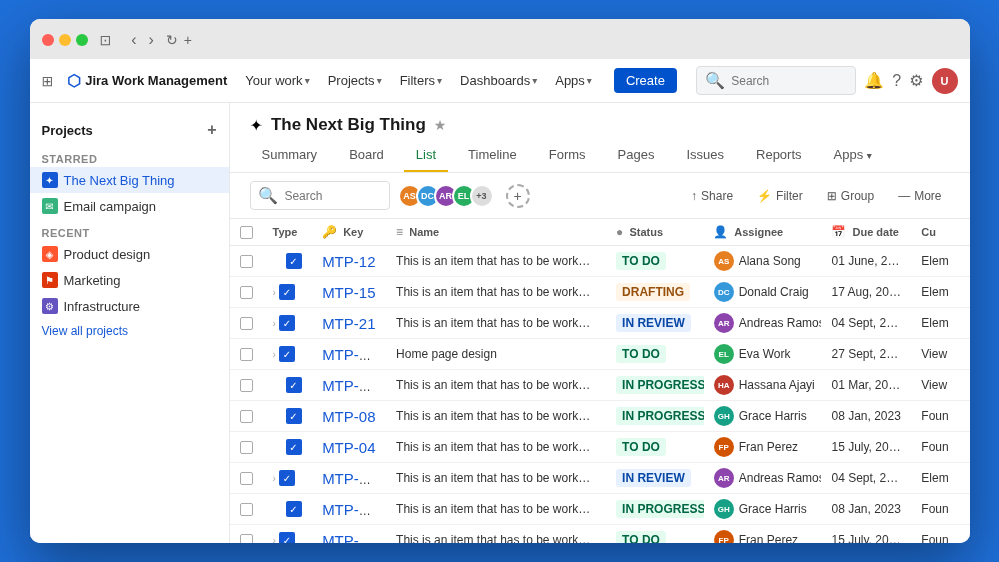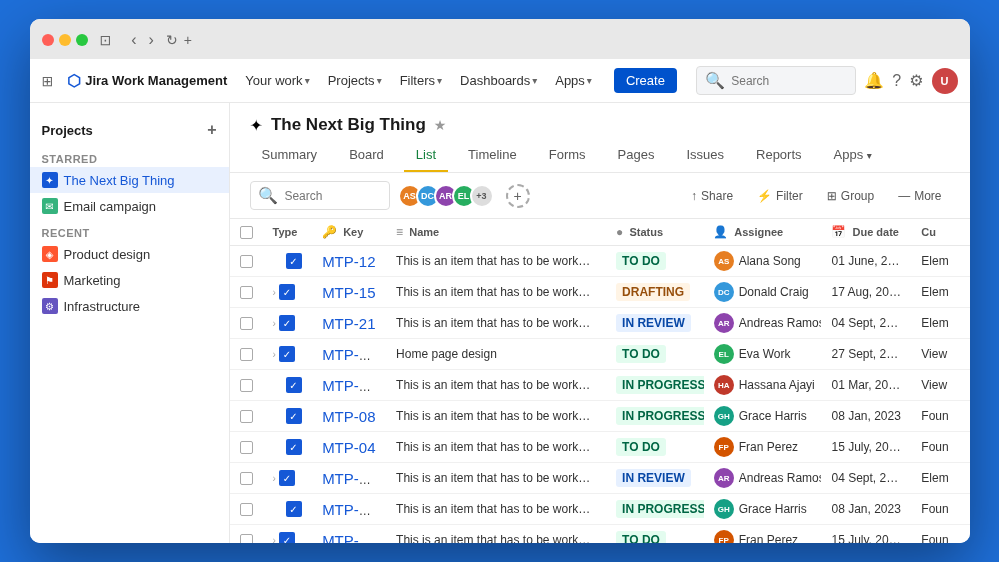--- a/index.html
+++ b/index.html
@@ -407,20 +407,21 @@
           <span>Product design</span>
         </div>
         <div class="sidebar-item">
           <div class="item-icon icon-red">⚑</div>
           <span>Marketing</span>
         </div>
         <div class="sidebar-item">
           <div class="item-icon icon-purple">⚙</div>
           <span>Infrastructure</span>
         </div>
+        <div class="view-all">View all projects</div>
       </div>
 
       <div class="content-area">
 
         <div class="project-header">
           <span class="project-icon">✦</span>
           <span class="project-title">The Next Big Thing</span>
           <span class="star-icon">★</span>
         </div>
 

